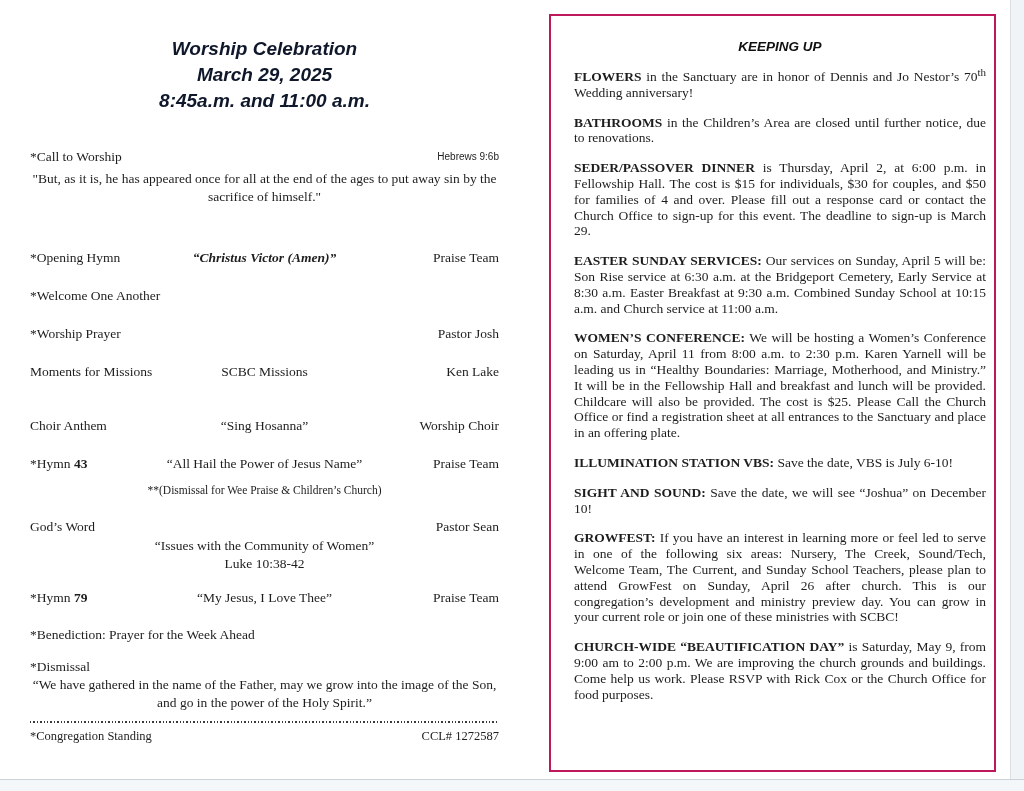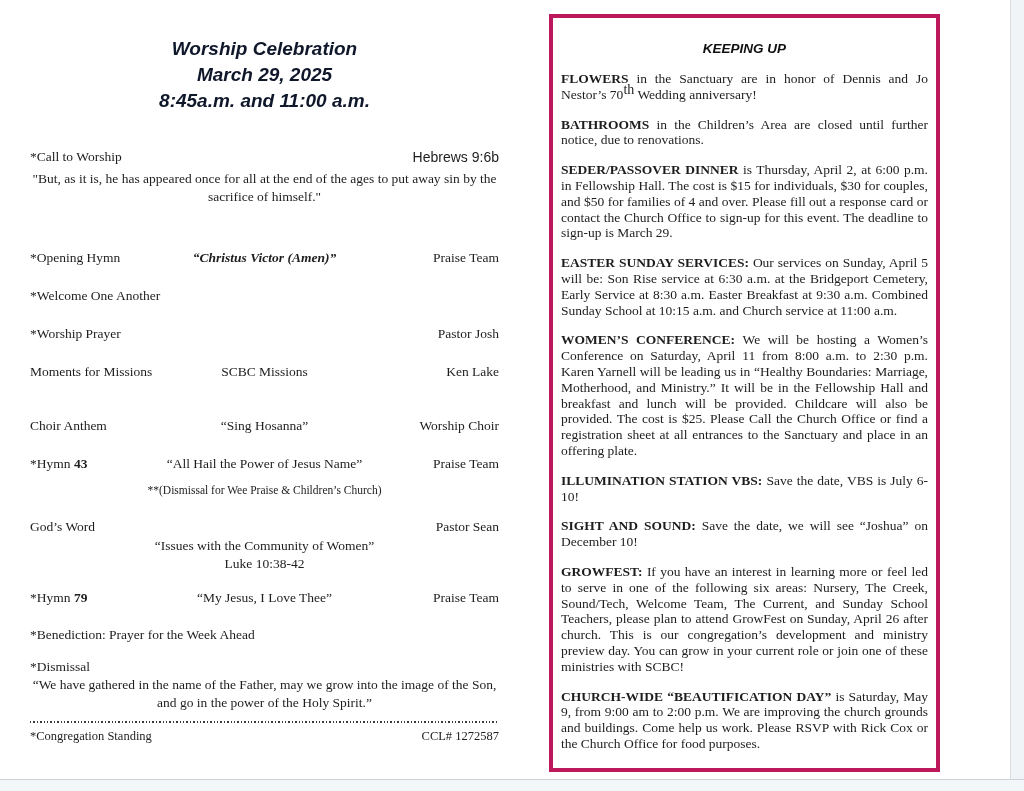--- a/index.html
+++ b/index.html
@@ -17,49 +17,49 @@
     margin-top:36px;text-align:center;
     font-family:"Liberation Sans", sans-serif;
     font-weight:bold;font-style:italic;
     font-size:19px;line-height:26px;color:#0f172a;
   }
   .svc-body{font-size:13.5px;line-height:18px;}
   .row{position:relative;min-height:18px;}
   .row .l{position:absolute;left:0;top:0;white-space:nowrap;}
   .row .c{display:block;width:100%;text-align:center;}
   .row .r{position:absolute;right:0;top:0;white-space:nowrap;}
-  .sans{font-family:"Liberation Sans", sans-serif;font-size:14px;}
+  .sans{font-family:"Liberation Sans", sans-serif;font-size:10px;}
   .bi{font-weight:bold;font-style:italic;}
   .it{}
   .quote{text-align:center;}
   .note{text-align:center;font-size:11.5px;line-height:14px;}
   .center-line{text-align:center;}
   .dots{height:2px;background:repeating-linear-gradient(90deg,#3a3a3a 0 1.3px,transparent 1.3px 3.4px);}
   .foot{font-size:12.5px;line-height:15px;}
   
   .right-box{
-    position:absolute;left:549px;top:14px;width:391px;height:758px;
-    border:4px solid #be185d;background:#fff;
+    position:absolute;left:549px;top:14px;width:447px;height:758px;
+    border:2px solid #be185d;background:#fff;
     box-sizing:border-box;
-    padding:22px 8px 0 8px;
+    padding:22px 8px 0 23px;
   }
   .ku-title{
     text-align:center;
     font-family:"Liberation Sans", sans-serif;
     font-weight:bold;font-style:italic;
     font-size:13.5px;line-height:17px;color:#111;
   }
   .ku-body{margin-top:12px;}
   .ku-body p{
     margin:14px 0 0 0;
     font-size:13.5px;line-height:15.8px;
     text-align:justify;
   }
   .ku-head{font-weight:bold;}
-  sup{font-size:14px;line-height:0;}
+  sup{font-size:11px;line-height:0;}
   
   .scan-right{position:absolute;right:0;top:0;width:13px;height:100%;
     background:#f1f4f6;border-left:1px solid #dadee1;}
   .scan-bottom{position:absolute;left:0;bottom:0;width:100%;height:11px;
     background:#f3f7fa;border-top:1px solid #ccd2d7;}
 </style>
 </head>
 <body>
 
 <div class="page">

